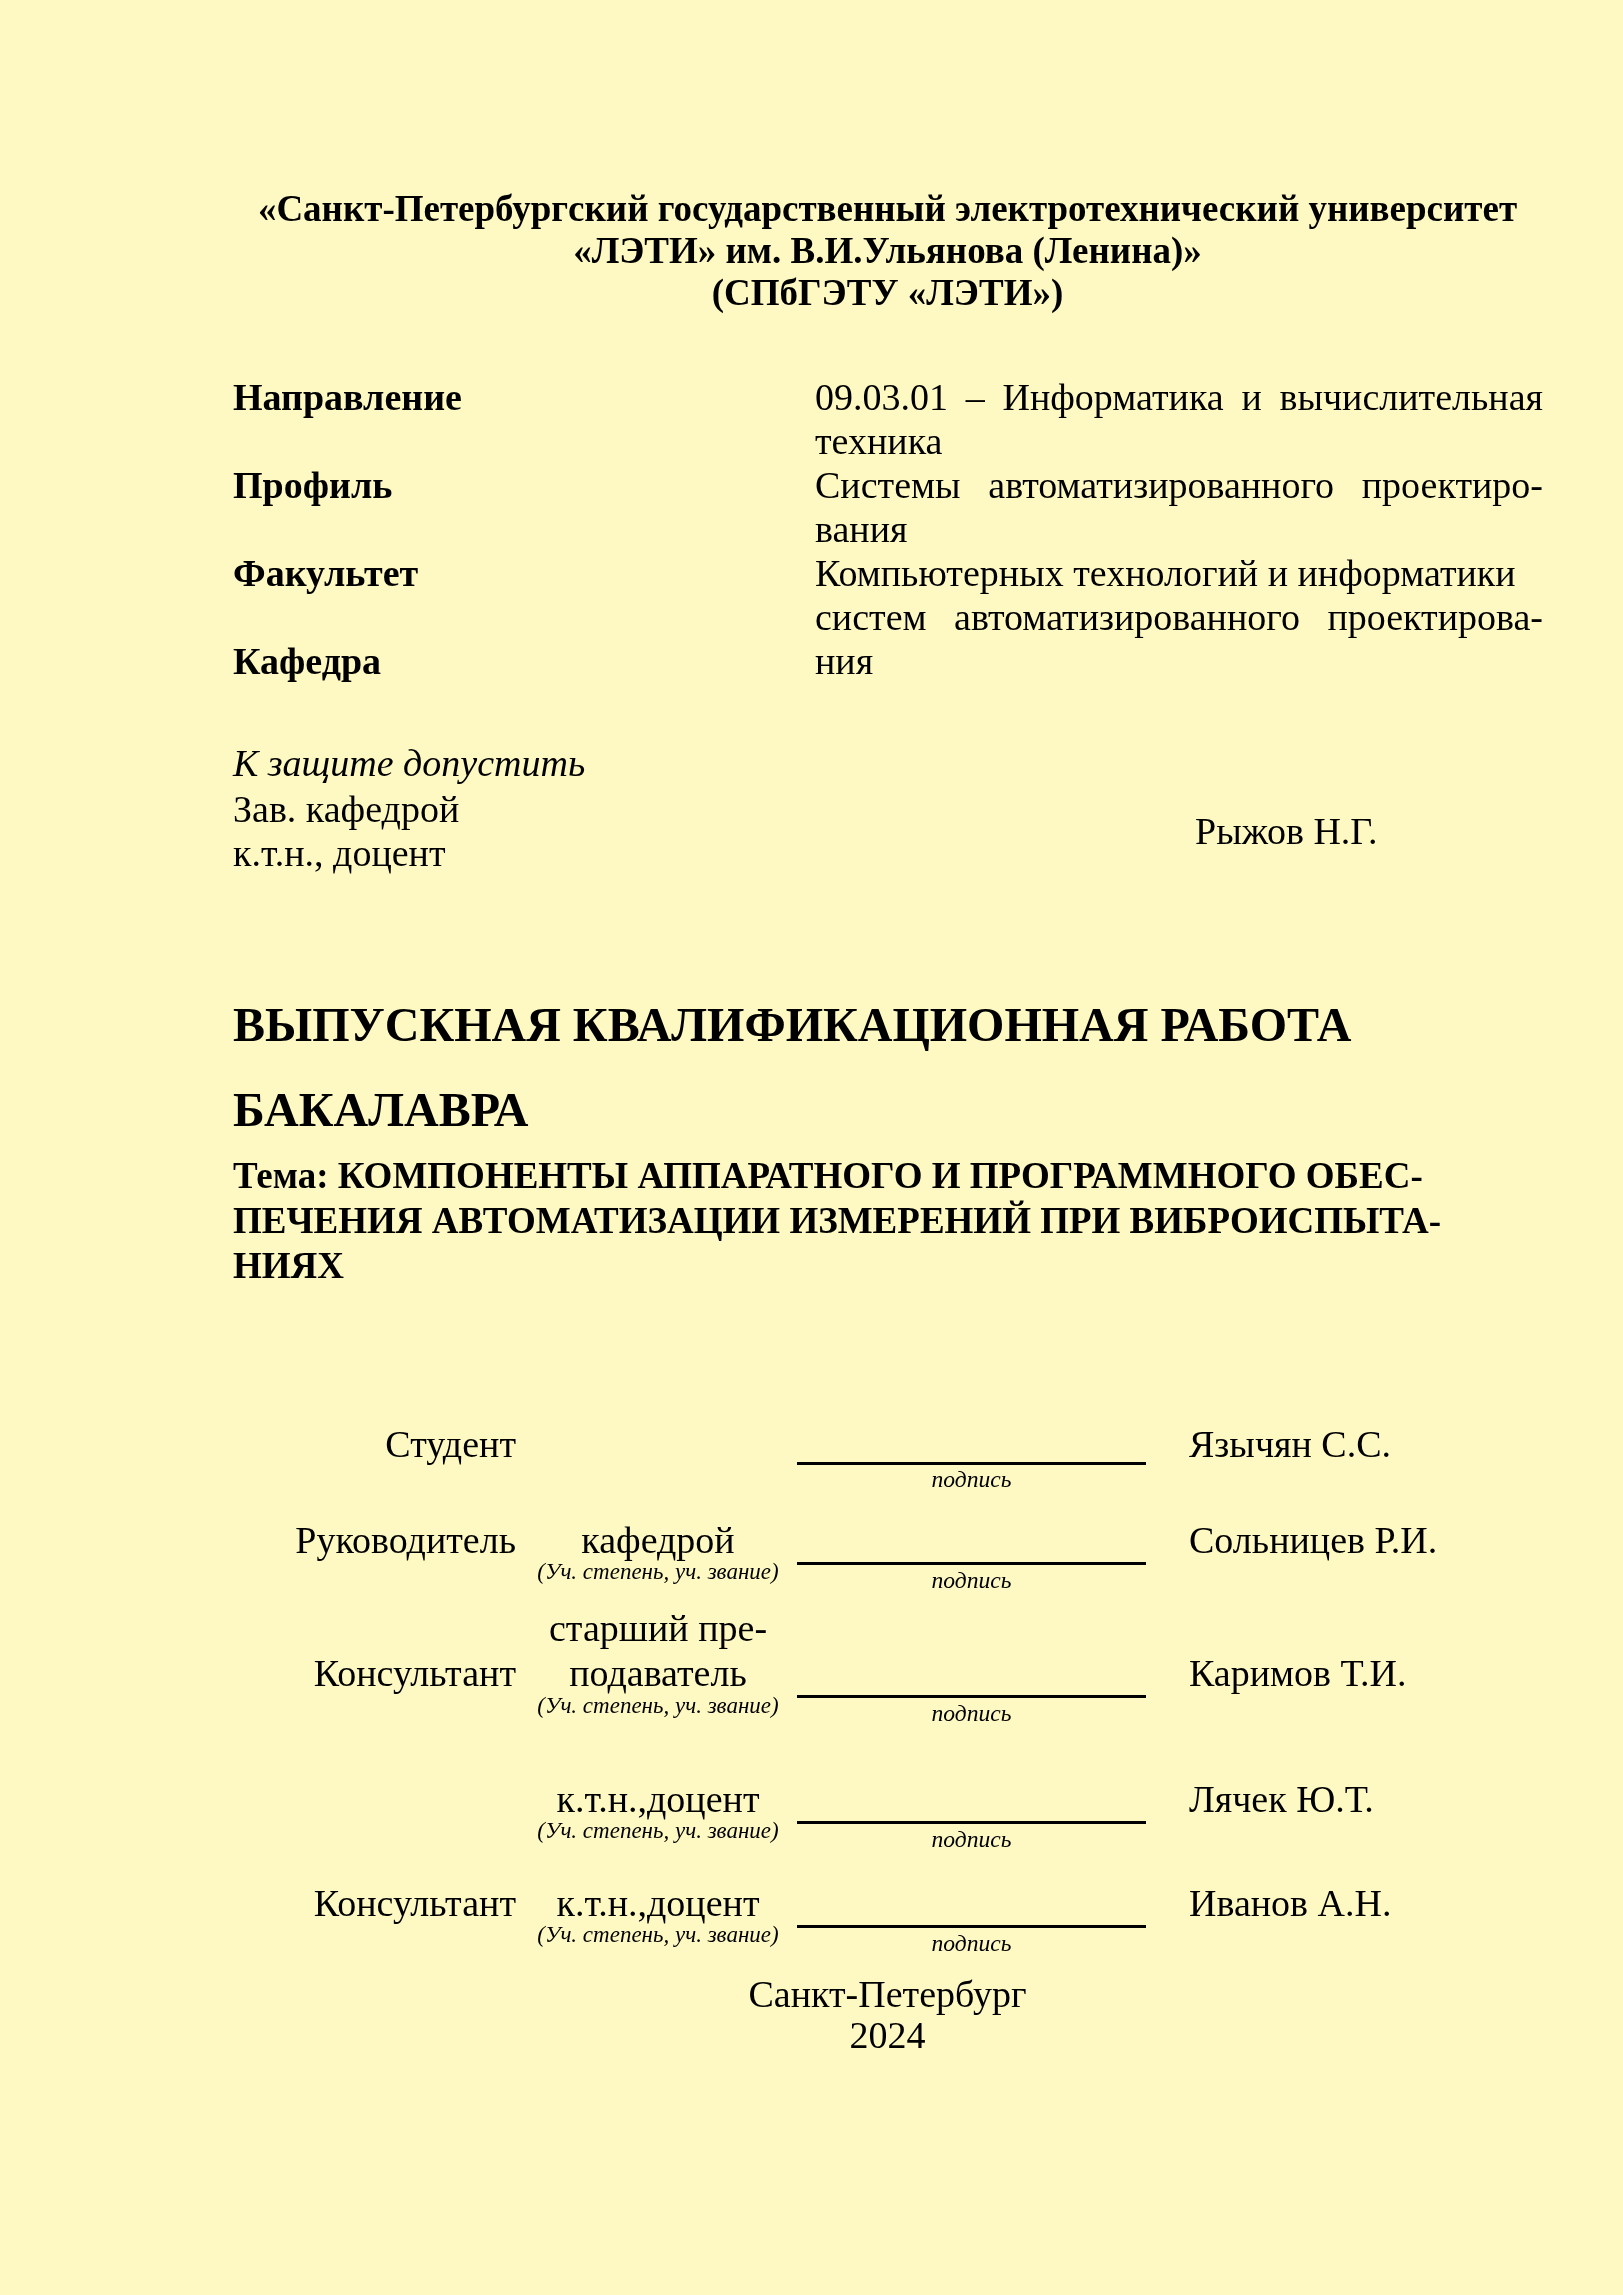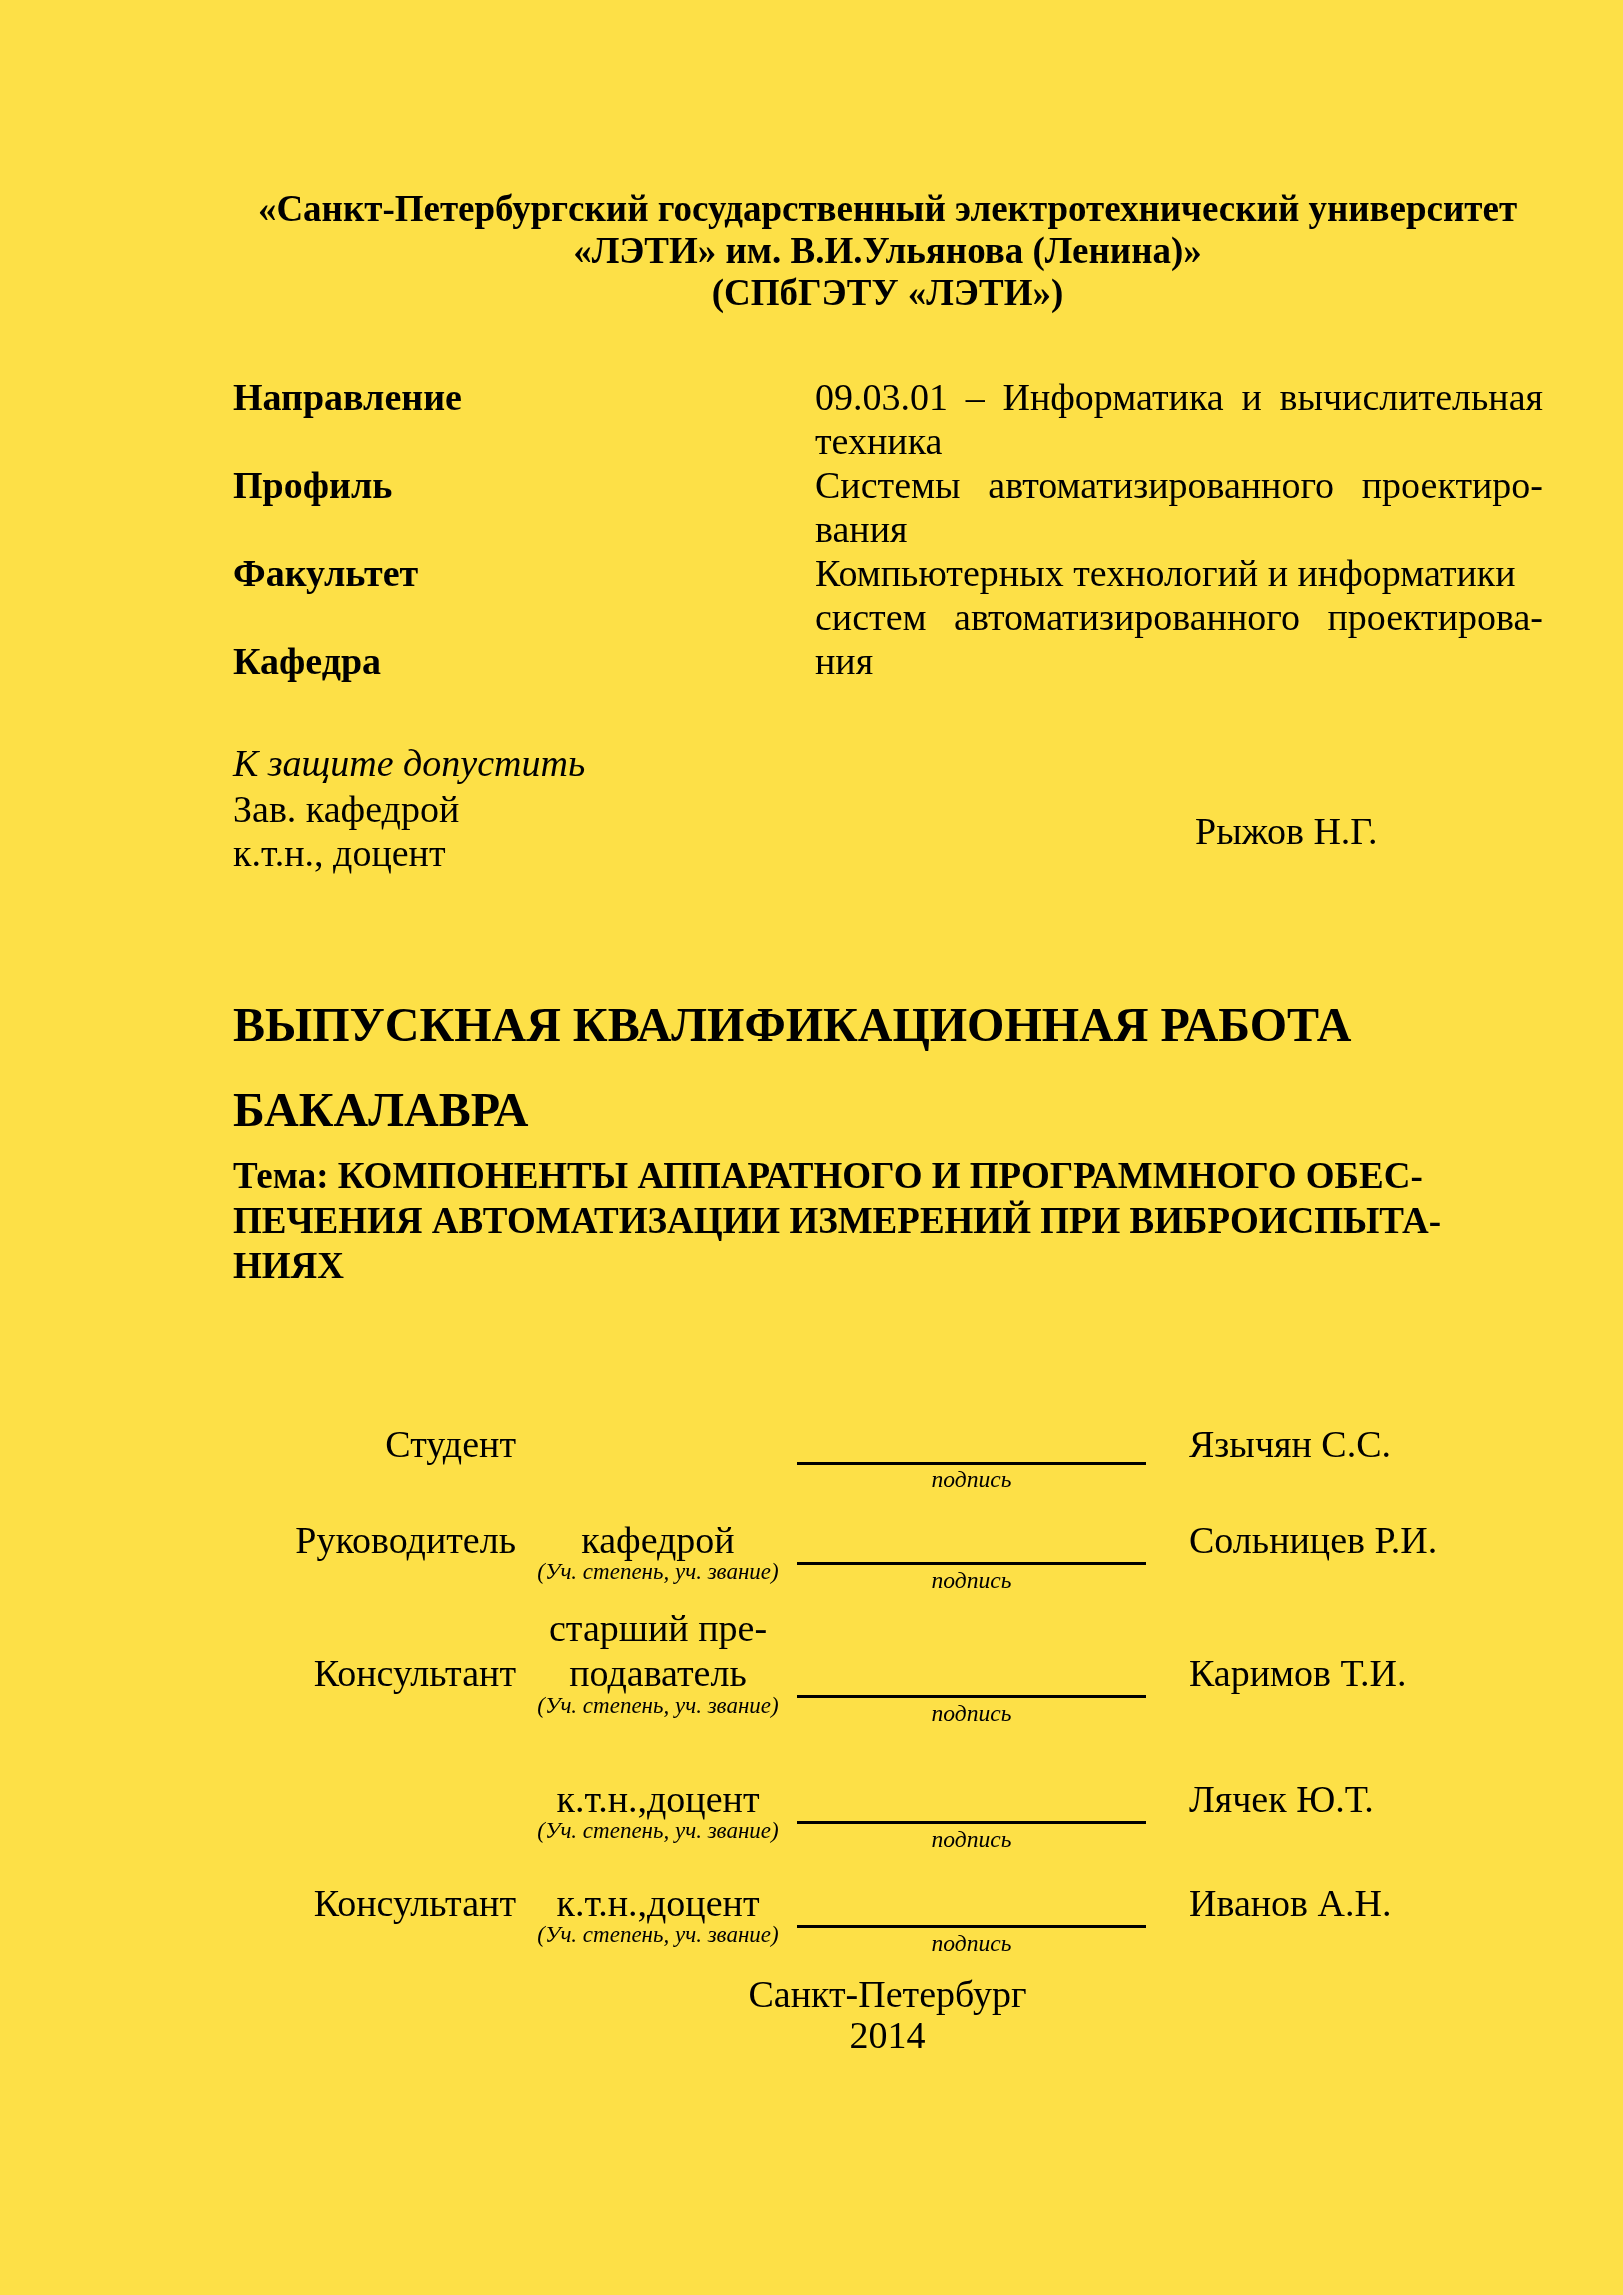--- a/index.html
+++ b/index.html
@@ -1,20 +1,20 @@
 <!DOCTYPE html>
 <html lang="ru" style="font-size:12.6px"><head>
 <meta charset="utf-8">
 <style>
   html,body{margin:0;padding:0;background:#888;}
   .page{
     position:relative;
     width:1623px;height:2295px;
     margin:0 auto;
-    background:#fde047;
+    background:#fef9c3;
     color:#000000;
     font-family:"Liberation Serif","DejaVu Serif",serif;
     overflow:hidden;
   }
   .abs{position:absolute;white-space:pre;}
   
   .hdr{
     left:233px;width:1309px;top:188px;
     text-align:center;font-weight:bold;
     font-size:37px;line-height:42px;
@@ -107,17 +107,17 @@
 
   <div class="abs role" style="top:1881px">Консультант</div>
   <div class="abs deg" style="top:1881px">к.т.н.,доцент</div>
   <div class="abs degcap" style="top:1922px">(Уч. степень, уч. звание)</div>
   <div class="abs sline" style="top:1925px"></div>
   <div class="abs scap" style="top:1930px">подпись</div>
   <div class="abs nm" style="top:1881px">Иванов А.Н.</div>
 
   <div class="abs foot">
     <div>Санкт-Петербург</div>
-    <div>2014</div>
+    <div>2024</div>
   </div>
 
 </div>
 
 
 </body></html>

